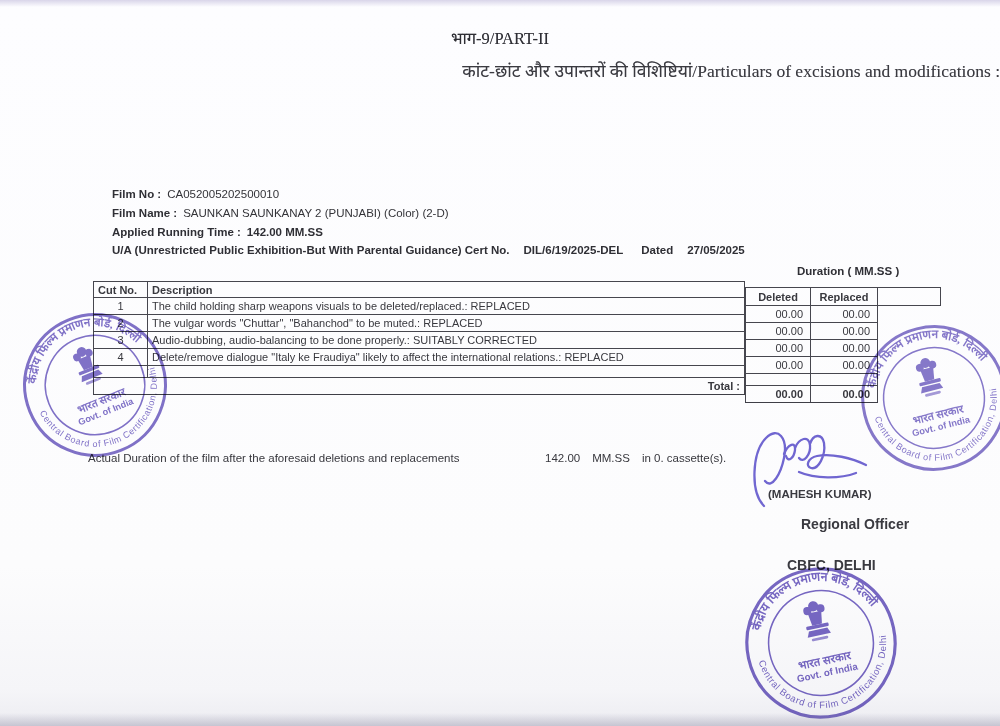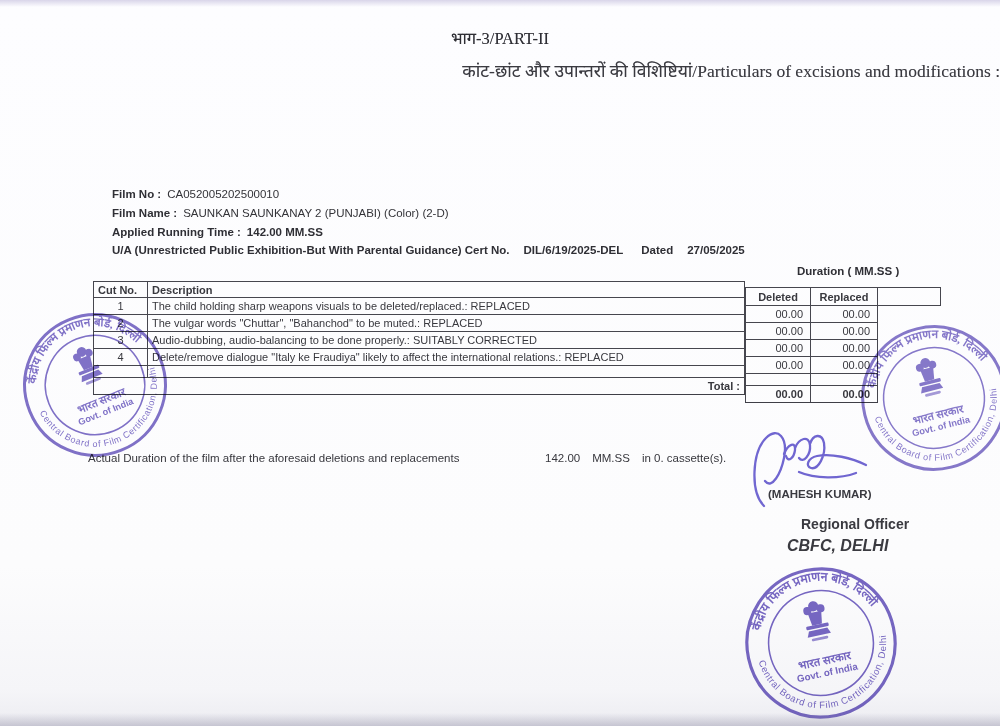--- a/index.html
+++ b/index.html
@@ -38,39 +38,39 @@
   tr.gaprow td{border-top:none;border-bottom:none;height:11px;}
   .total-label{text-align:right !important;font-weight:bold;padding-right:8px;height:18px;}
   .total-val{font-weight:bold;height:18px;}
   .noborder{border:none !important;}
   .botline td{border-bottom:1.6px solid #3e3e46;}
   .actual-line{position:absolute;left:88px;top:452px;font-size:11.5px;color:#37373d;}
   .actual-vals{position:absolute;left:545px;top:452px;font-size:11.5px;color:#37373d;}
   .actual-vals span{margin-right:12px;}
   .sig-name{position:absolute;left:768px;top:488px;font-weight:bold;font-size:11.5px;color:#3a3a40;}
   .sig-title{position:absolute;left:781px;top:516px;font-weight:bold;font-size:14px;color:#3a3a40;margin-left:20px;}
-  .sig-org{position:absolute;left:787px;top:537px;font-weight:bold;font-size:16px;color:#3a3a40;font-style:italic;}
+  .sig-org{position:absolute;left:787px;top:557px;font-weight:bold;font-size:14px;color:#3a3a40;}
   .sig-scribble{position:absolute;left:742px;top:418px;width:150px;height:105px;}
   .stamp-slot{position:absolute;mix-blend-mode:multiply;}
   .stamp-a{left:20px;top:310px;width:150px;height:150px;transform:rotate(-22deg);opacity:.86;}
   .stamp-b{left:858px;top:322px;width:152px;height:152px;transform:rotate(-14deg);opacity:.82;}
   .stamp-c{left:742px;top:564px;width:158px;height:158px;transform:rotate(-12deg);opacity:.92;}
   .stamp-slot svg{width:100%;height:100%;}
   .stamp-ring-top{font-family:"Liberation Serif","DejaVu Serif",serif;font-size:12.5px;font-weight:bold;}
   .stamp-ring-bottom{font-family:"Liberation Sans","DejaVu Sans",sans-serif;font-size:9.6px;letter-spacing:.6px;}
   .stamp-center-hi{font-family:"Liberation Serif","DejaVu Serif",serif;font-size:11.5px;font-weight:bold;}
   .stamp-center-en{font-family:"Liberation Sans","DejaVu Sans",sans-serif;font-size:9.8px;font-weight:bold;}
 </style>
 </head>
 <body>
 
 <div class="page">
   <div class="edge-top"></div>
 
-  <div class="title1">भाग-3/PART-II</div>
+  <div class="title1">भाग-9/PART-II</div>
   <div class="title2">कांट-छांट और उपान्तरों की विशिष्टियां/Particulars of excisions and modifications :</div>
 
   <div class="film-info">
     <div><b>Film No :</b><span class="val">CA052005202500010</span></div>
     <div><b>Film Name :</b><span class="val">SAUNKAN SAUNKANAY 2 (PUNJABI) (Color) (2-D)</span></div>
     <div><b>Applied Running Time :</b><b class="val">142.00 MM.SS</b></div>
     <div><b>U/A (Unrestricted Public Exhibition-But With Parental Guidance) Cert No.</b><b class="gap14">DIL/6/19/2025-DEL</b><b class="gap18">Dated</b><b class="gap14">27/05/2025</b></div>
   </div>
   <div class="dur-head">Duration ( MM.SS )</div>
 

